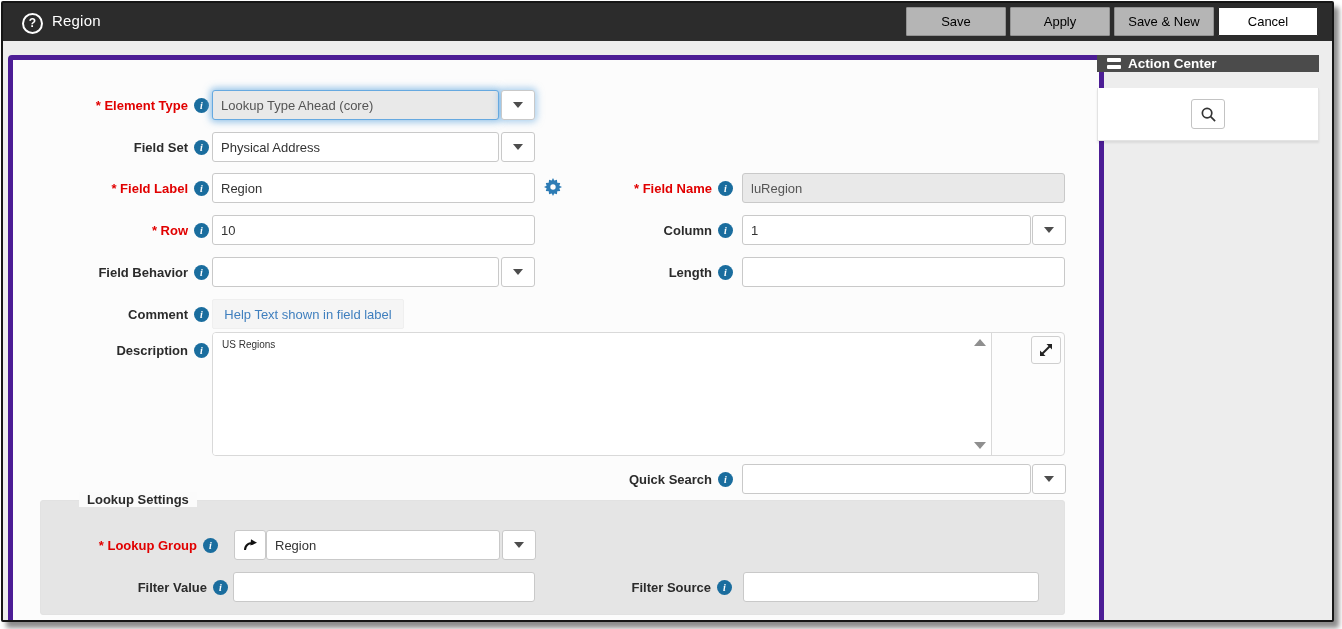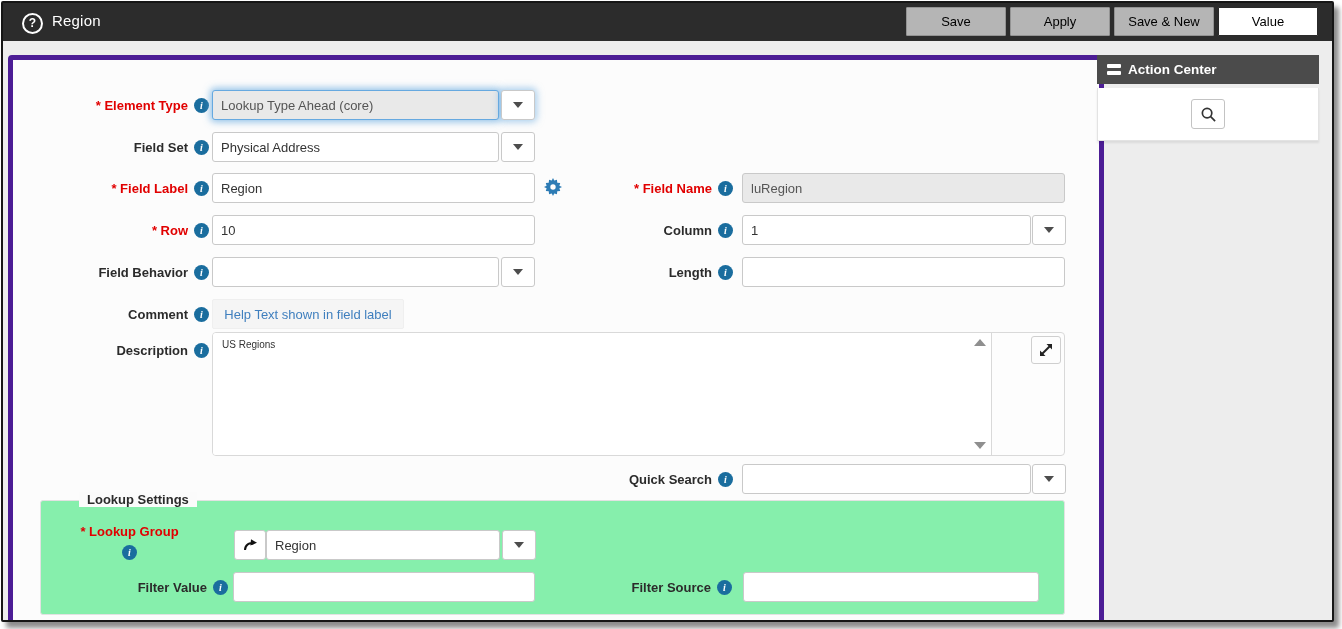--- a/index.html
+++ b/index.html
@@ -46,27 +46,27 @@
       overflow:hidden;}
   .desc-scroll{position:absolute;left:757px;top:2px;width:20px;height:118px;}
   .scroll-up{position:absolute;left:4px;top:4px;width:0;height:0;cursor:pointer;
       border-left:6px solid transparent;border-right:6px solid transparent;border-bottom:7px solid #8f8f8f;}
   .scroll-down{position:absolute;left:4px;bottom:4px;width:0;height:0;cursor:pointer;
       border-left:6px solid transparent;border-right:6px solid transparent;border-top:7px solid #8f8f8f;}
   .expand-btn{position:absolute;right:3px;top:3px;width:30px;height:28px;box-sizing:border-box;background:#fdfdfd;
       border:1px solid #cfcfcf;border-radius:3px;display:flex;align-items:center;justify-content:center;cursor:pointer;}
   
   .lkfs{position:absolute;left:27px;top:440px;width:1025px;height:115px;box-sizing:border-box;
-      background:#86efac;border:1px solid #e2e2e2;border-radius:3px;}
+      background:#e5e5e5;border:1px solid #e2e2e2;border-radius:3px;}
   .lkfs-legend{position:absolute;left:38px;top:-9px;background:#fbfbfb;padding:0 8px;
       font-size:13px;font-weight:bold;color:#2b2b2b;}
   .jump-btn{position:absolute;width:32px;height:30px;box-sizing:border-box;background:#fff;border:1px solid #c9c9c9;
       border-radius:3px;display:flex;align-items:center;justify-content:center;cursor:pointer;}
   
-  .ac-head{position:absolute;left:1094px;top:52px;width:222px;height:29px;background:#4b4b4b;
+  .ac-head{position:absolute;left:1094px;top:52px;width:222px;height:17px;background:#4b4b4b;
       display:flex;align-items:center;padding-left:10px;box-sizing:border-box;gap:7px;}
   .ac-bars{display:flex;flex-direction:column;gap:3px;}
   .ac-bars i{display:block;width:14px;height:4px;background:#fff;border-radius:1px;}
   .ac-title{color:#fff;font-size:13.5px;font-weight:bold;}
   .ac-body{position:absolute;left:1094px;top:85px;width:222px;height:53px;background:#fff;
       border:1px solid #e3e3e3;border-top:none;box-sizing:border-box;
       display:flex;align-items:center;justify-content:center;box-shadow:0 2px 2px rgba(0,0,0,.08);}
   .search-btn{width:34px;height:30px;box-sizing:border-box;background:#fff;border:1px solid #c3c3c3;
       border-radius:3px;display:flex;align-items:center;justify-content:center;cursor:pointer;}
 </style>
@@ -76,21 +76,21 @@
 <div class="stage">
   <div class="window">
 
     <div class="titlebar">
       <span class="help-circle">?</span>
       <span class="tb-title">Region</span>
       <div class="tb-btns">
         <button class="btn gray">Save</button>
         <button class="btn gray">Apply</button>
         <button class="btn gray">Save &amp; New</button>
-        <button class="btn white">Value</button>
+        <button class="btn white">Cancel</button>
       </div>
     </div>
 
     <div class="panel">
 
       <div class="lab" style="left:0;top:30px;width:196px;">
         <span class="req">* Element Type</span>
         <span class="info">i</span>
       </div>
       <input class="inp ro focus" style="left: 199px; top: 30px; width: 287px;" readonly="" value="Lookup Type Ahead (core)">
@@ -185,21 +185,21 @@
         <span class="info">i</span>
       </div>
       <input class="inp" style="left: 729px; top: 404px; width: 289px;" value="">
       <div class="dd" style="left:1019px;top:404px;">
         <span class="tri"></span>
       </div>
 
       <div class="lkfs">
         <div class="lkfs-legend">Lookup Settings</div>
 
-        <div class="lab" style="left:0;top:29px;width:177px;flex-direction:column;">
+        <div class="lab" style="left:0;top:29px;width:177px;">
           <span class="req">* Lookup Group</span>
           <span class="info">i</span>
         </div>
         <div class="jump-btn" style="left:193px;top:29px;">
           <svg width="16" height="16" viewBox="0 0 16 16">
             <path d="M3 13c0-5 4.5-8 8.5-6.2" fill="none" stroke="#111" stroke-width="2"></path>
             <path d="M9 2.2l6 3.6-6.6 2.6z" fill="#111"></path>
           </svg>
         </div>
         <input class="inp" style="left: 225px; top: 29px; width: 234px;" value="Region">

